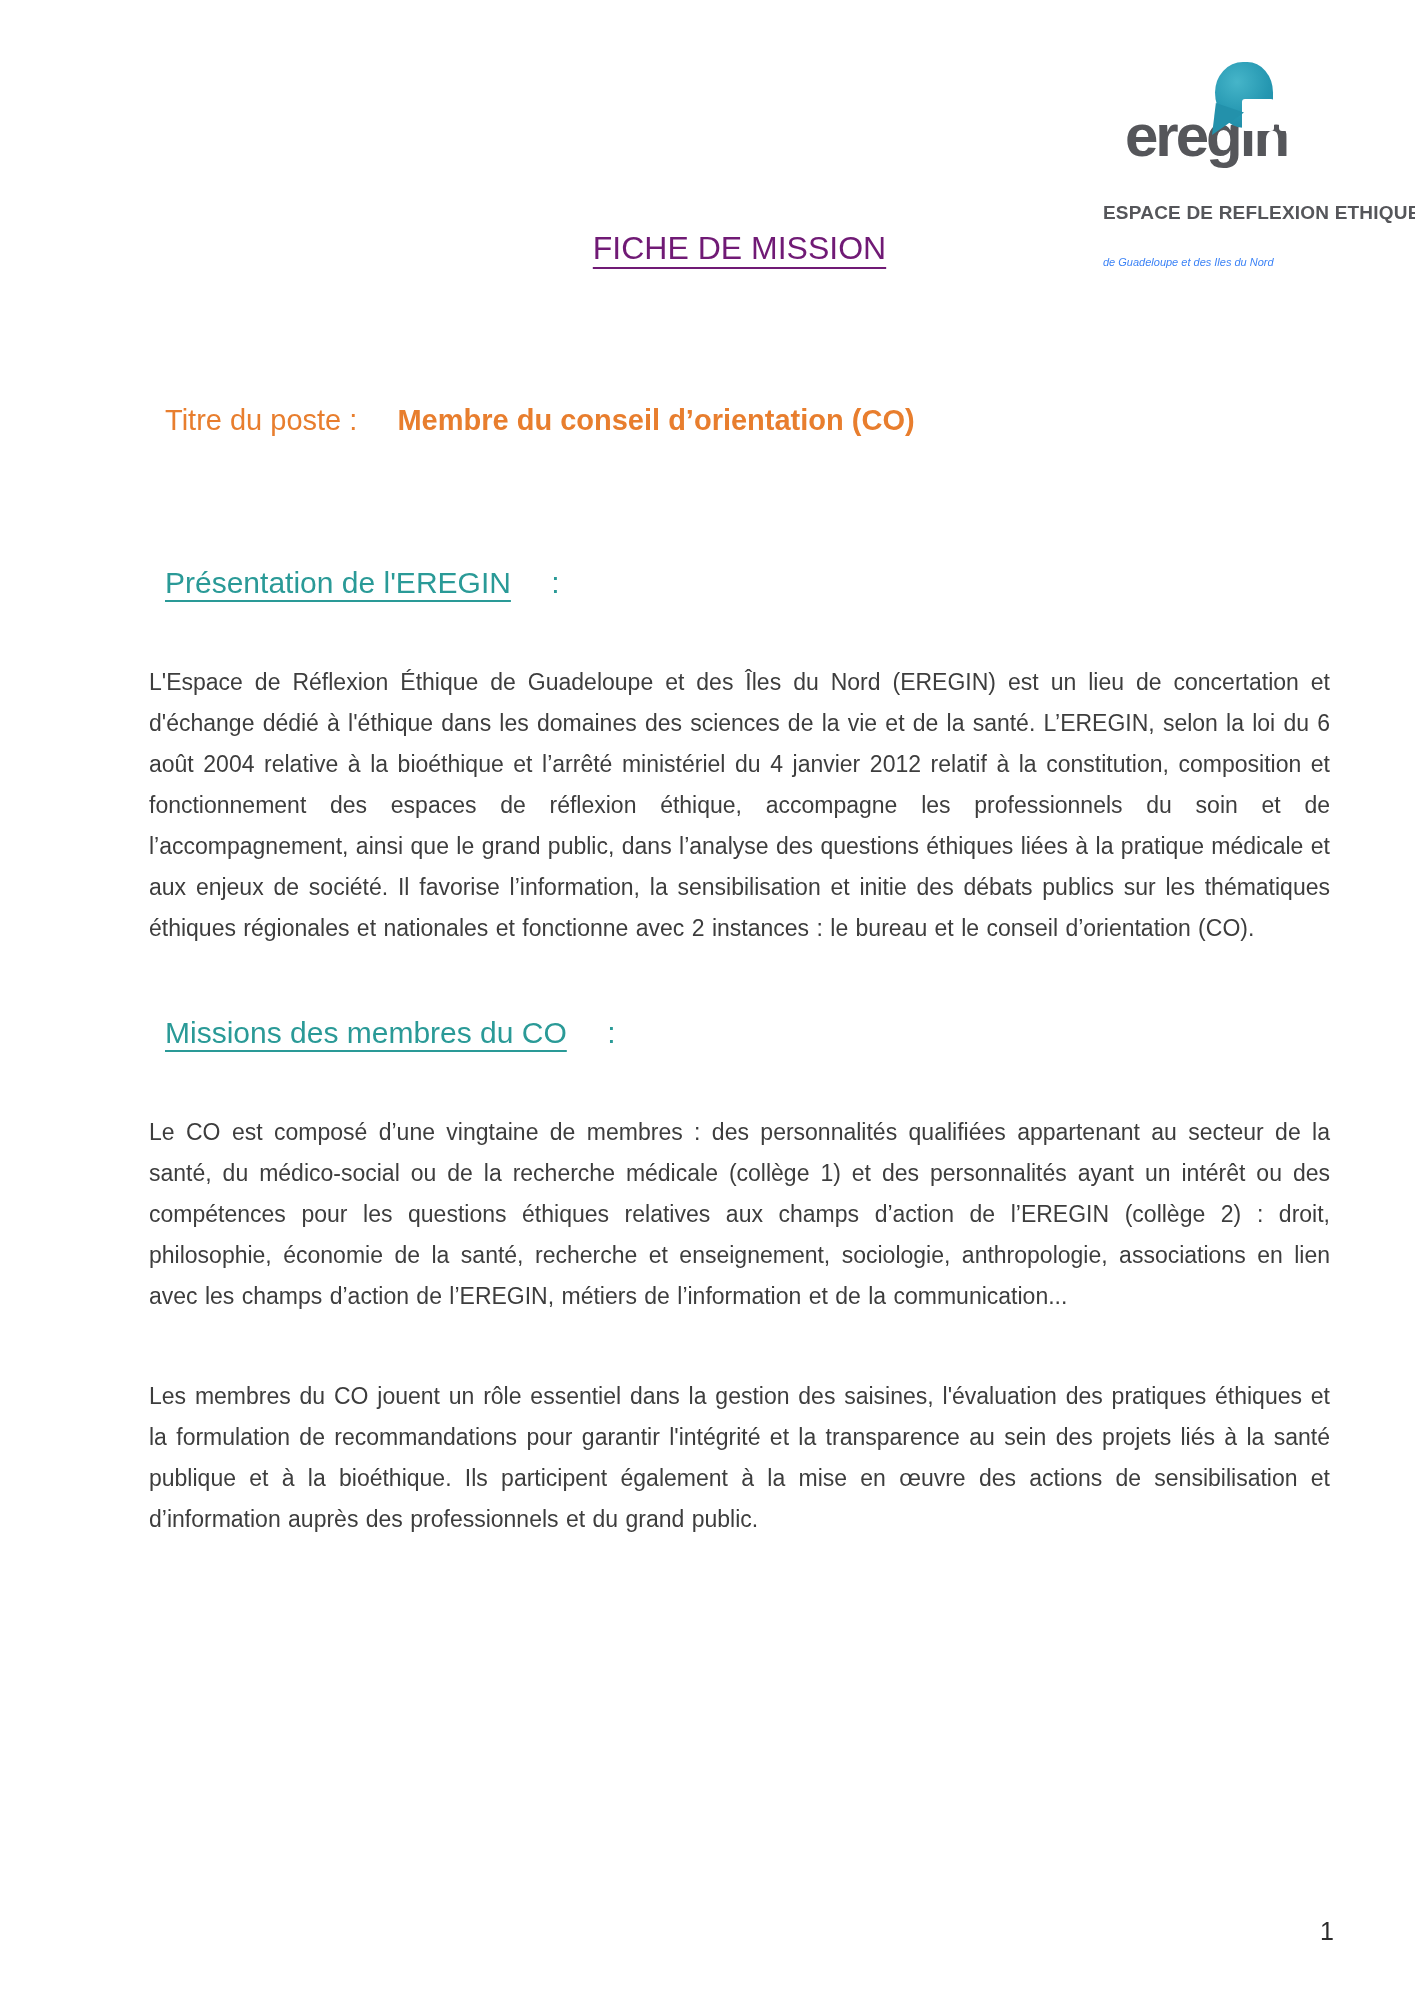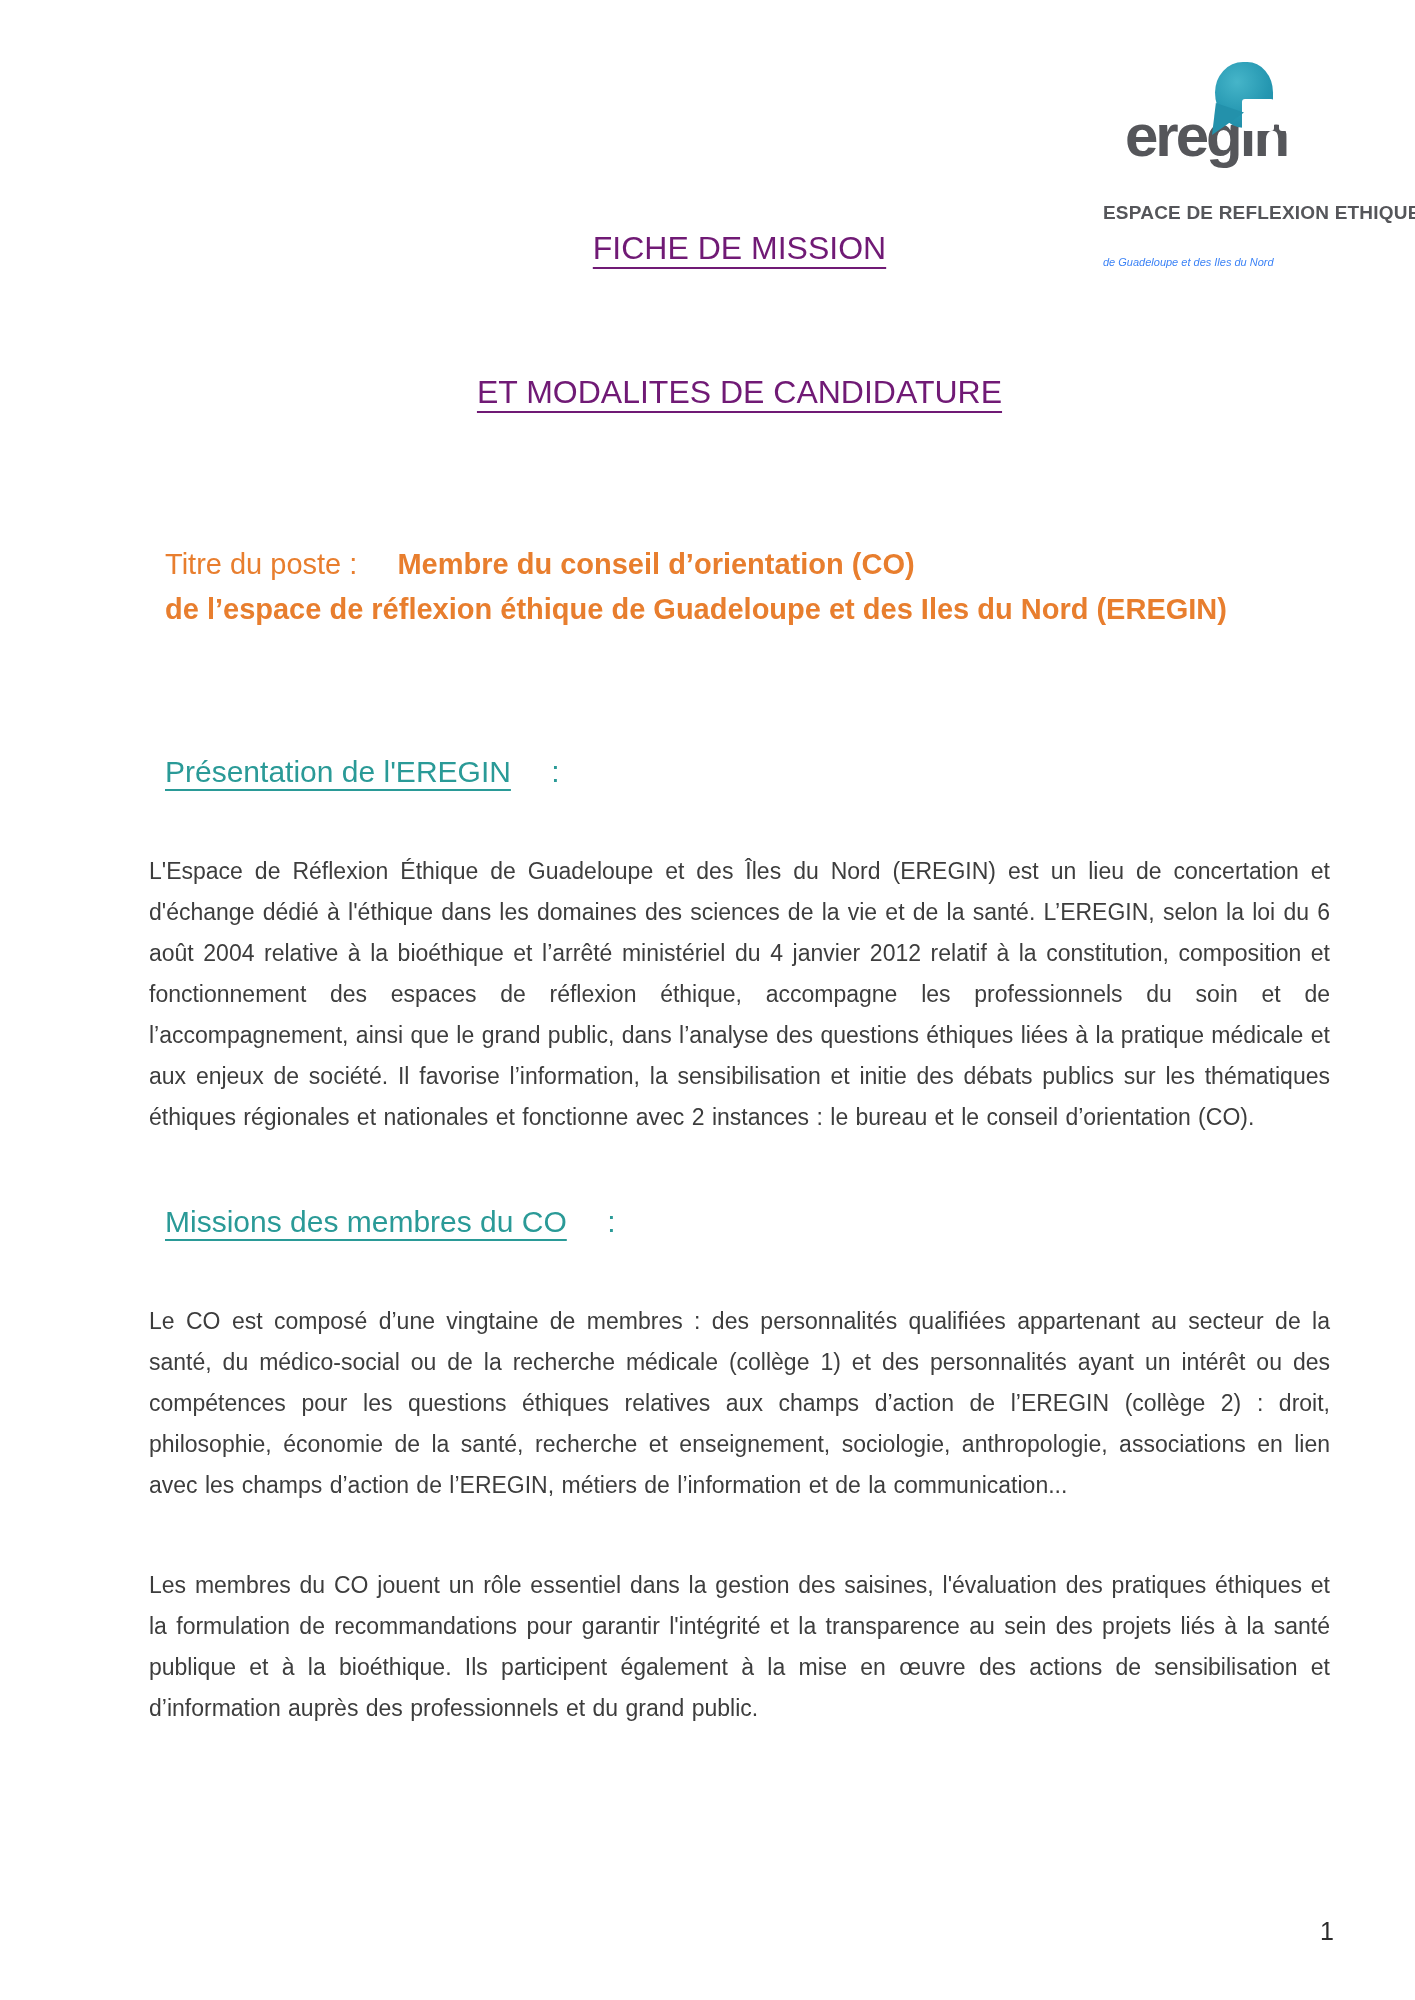--- a/index.html
+++ b/index.html
@@ -161,27 +161,23 @@
     </div>
     <div class="tagline1">ESPACE DE REFLEXION ETHIQUE</div>
     <div class="tagline2">de Guadeloupe et des Iles du Nord</div>
   </header>
 
   <main class="content">
 
     <h1 class="doc-title line1">
       <span class="u">FICHE DE MISSION</span>
     </h1>
-    <h1 class="doc-title line2">
-      <span class="u">ET MODALITES DE CANDIDATURE</span>
-    </h1>
 
     <p class="job-title">
       <span class="label">Titre du poste : </span><span class="bold">Membre du conseil d’orientation (CO)</span><br>
-      <span class="bold">de l’espace de réflexion éthique de Guadeloupe et des Iles du Nord (EREGIN)</span>
     </p>
 
     <h2 class="section-heading heading-presentation">
       <span class="u">Présentation de l'EREGIN</span><span> :</span>
     </h2>
     <p class="body-par">L'Espace de Réflexion Éthique de Guadeloupe et des Îles du Nord (EREGIN) est un lieu de concertation et d'échange dédié à l'éthique dans les domaines des sciences de la vie et de la santé. L’EREGIN, selon la loi du 6 août 2004 relative à la bioéthique et l’arrêté ministériel du 4 janvier 2012 relatif à la constitution, composition et fonctionnement des espaces de réflexion éthique, accompagne les professionnels du soin et de l’accompagnement, ainsi que le grand public, dans l’analyse des questions éthiques liées à la pratique médicale et aux enjeux de société. Il favorise l’information, la sensibilisation et initie des débats publics sur les thématiques éthiques régionales et nationales et fonctionne avec 2 instances : le bureau et le conseil d’orientation (CO).</p>
 
     <h2 class="section-heading heading-missions">
       <span class="u">Missions des membres du CO</span><span> :</span>
     </h2>

